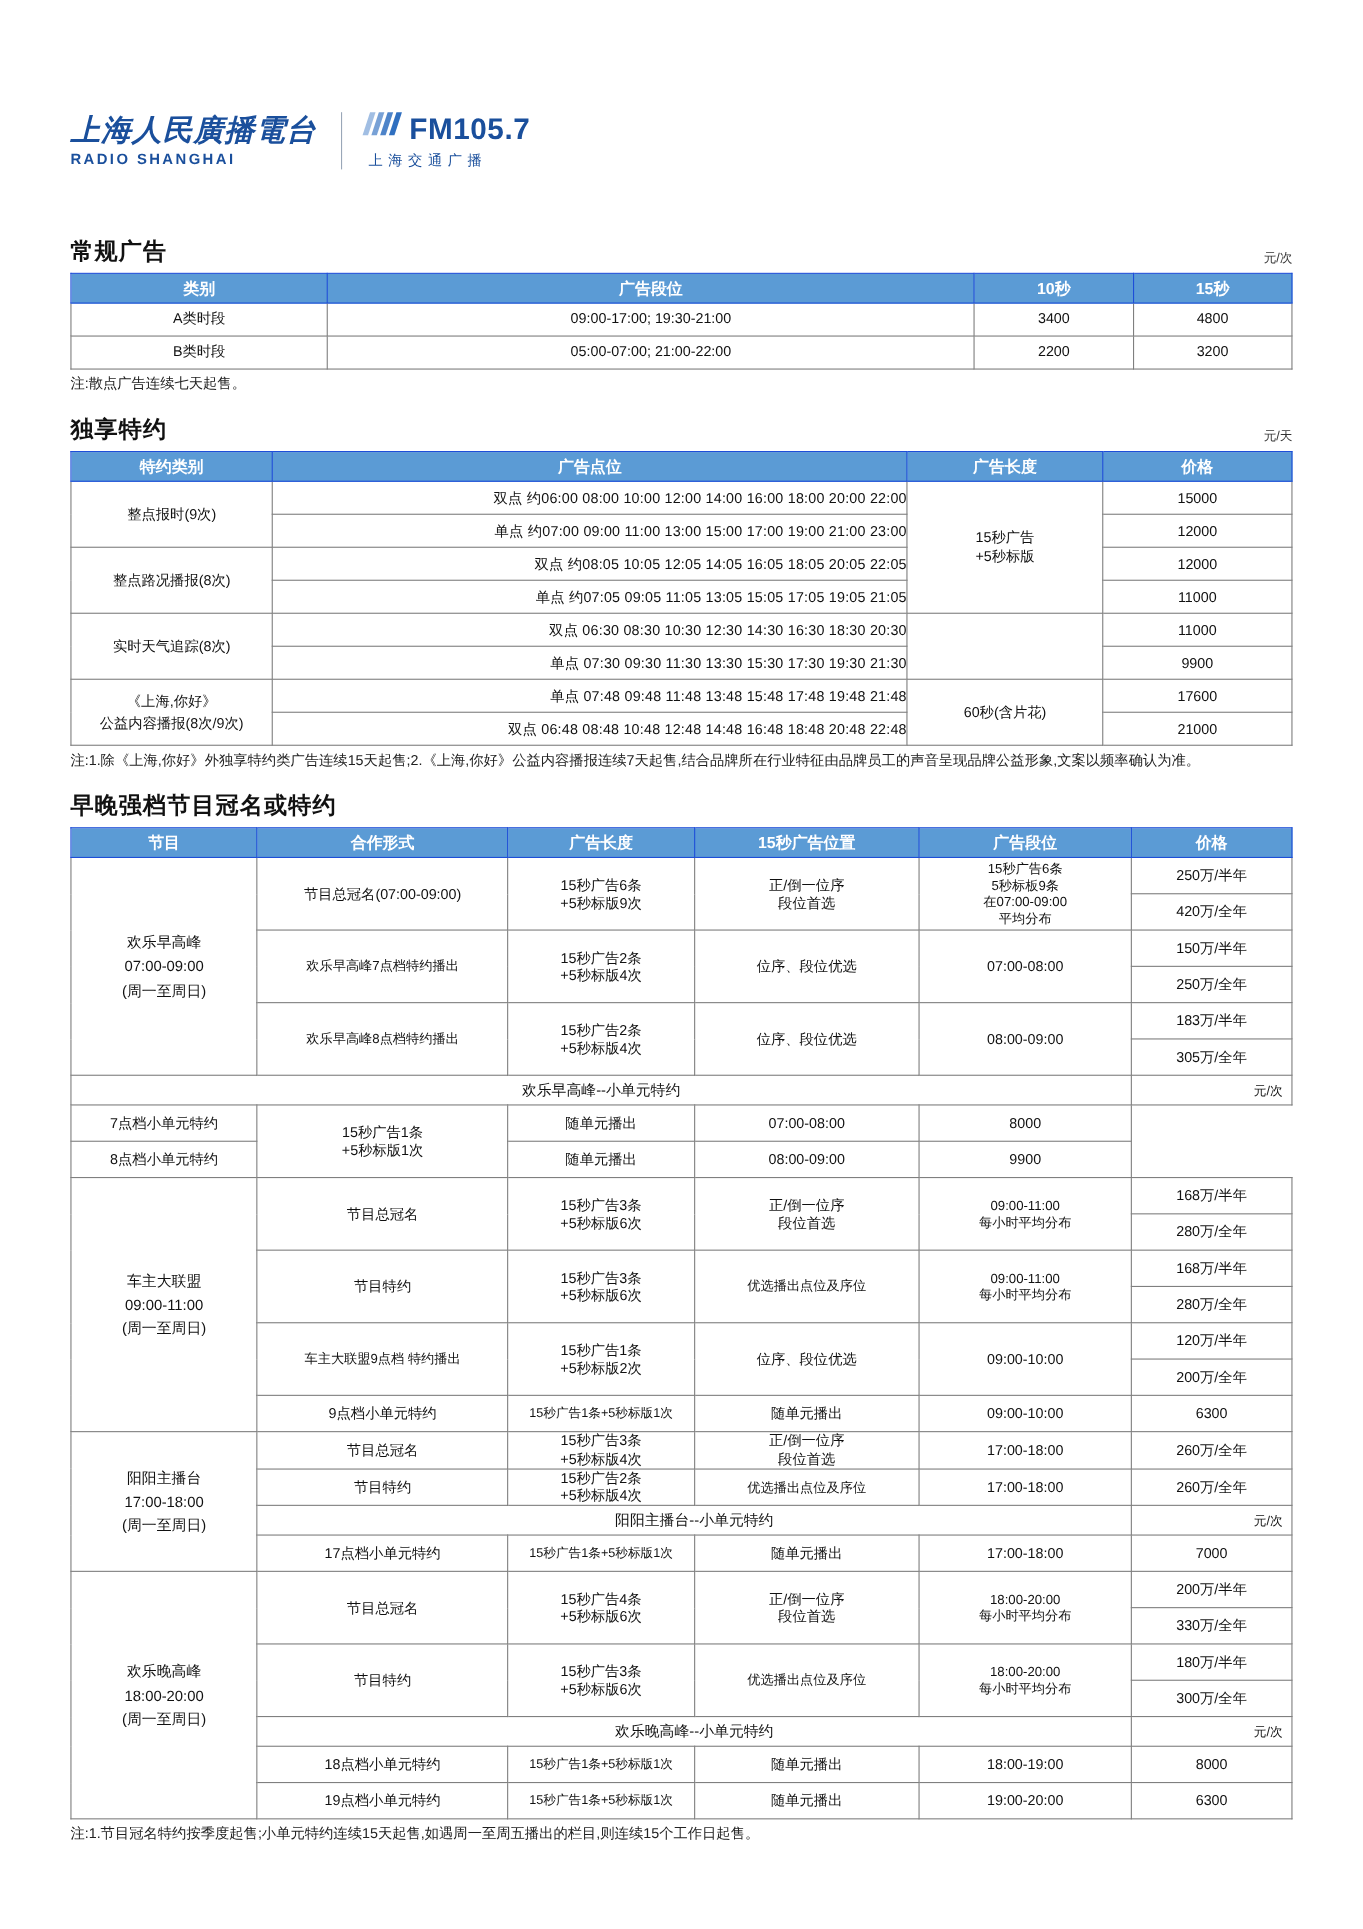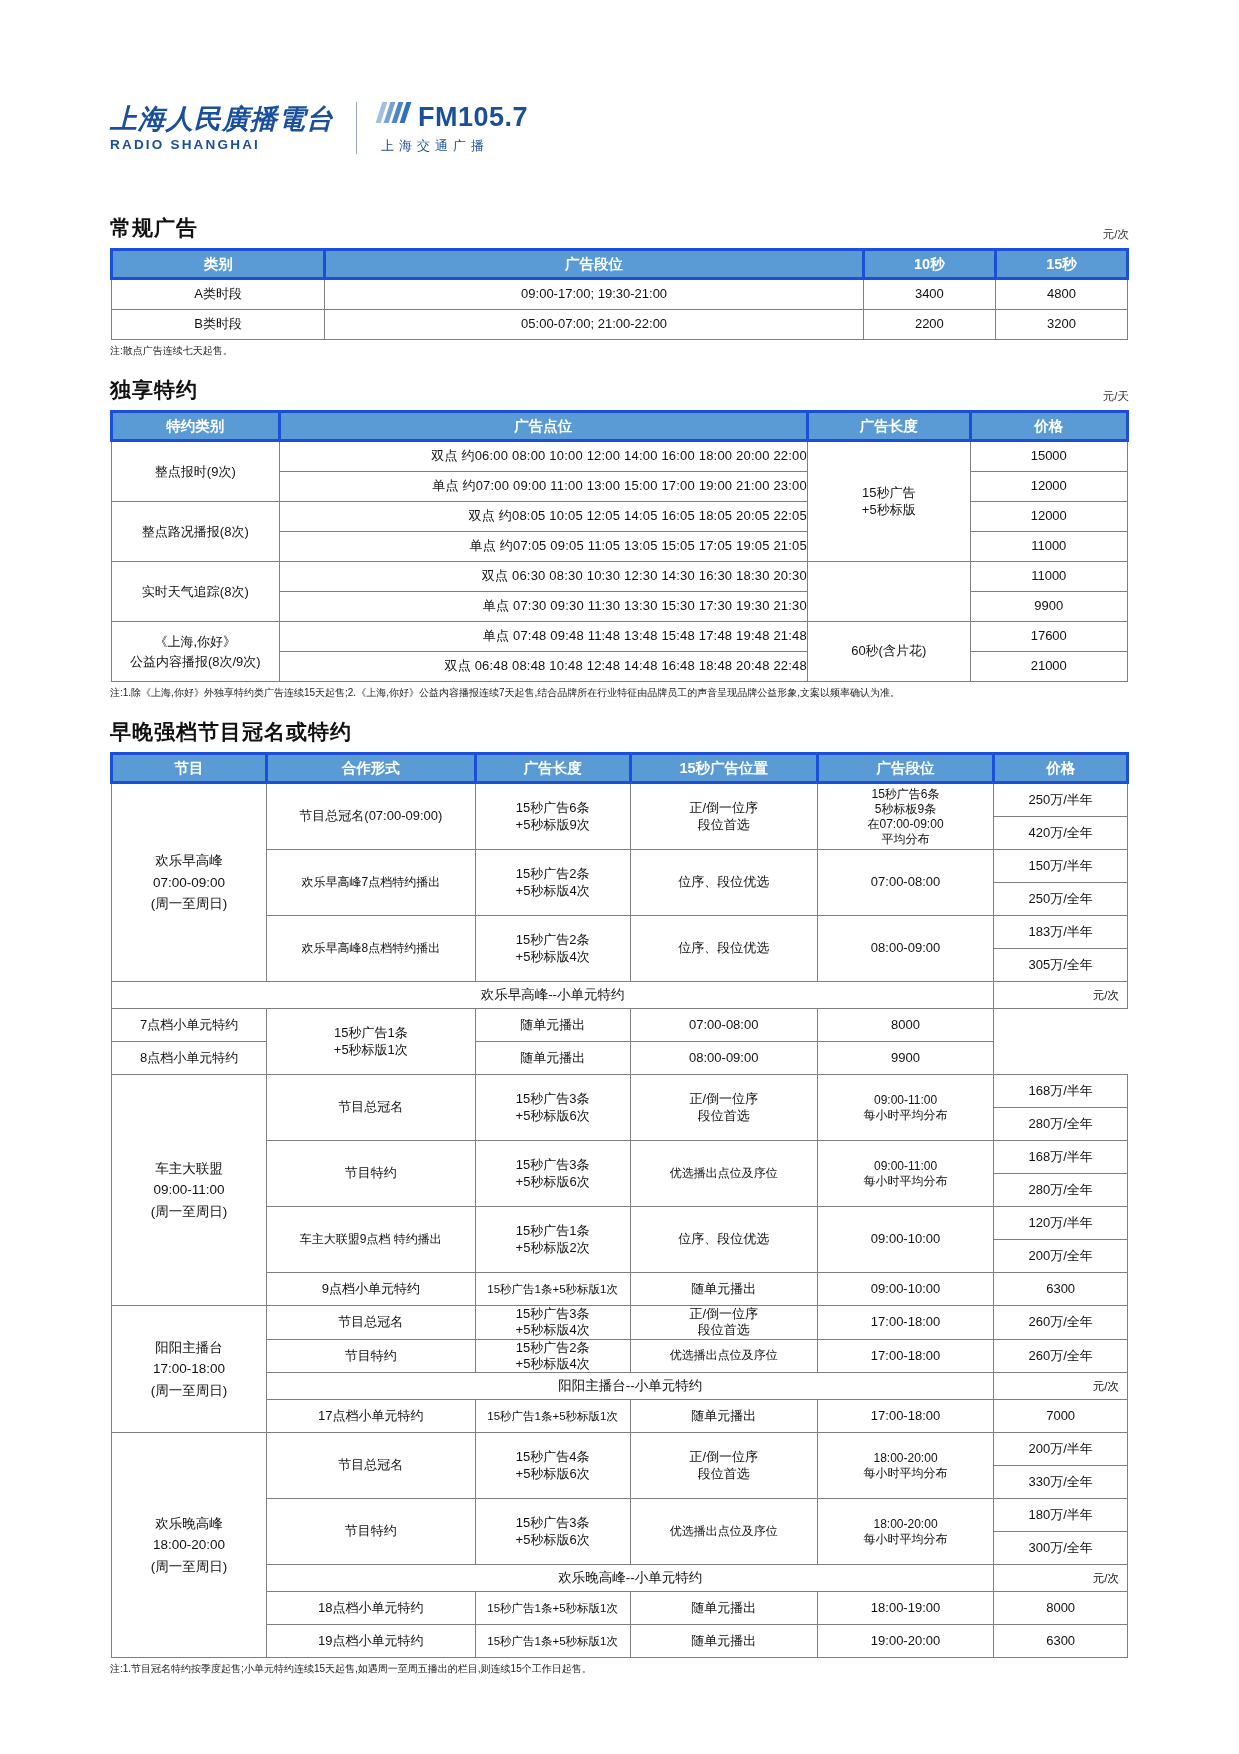--- a/index.html
+++ b/index.html
@@ -3,21 +3,21 @@
 <meta charset="utf-8">
 <style>
   html,body{margin:0;padding:0;}
   body{
     width:1239px;height:1754px;
     background:#ffffff;
     font-family:"Liberation Sans","DejaVu Sans",sans-serif;
     color:#111;
     -webkit-font-smoothing:antialiased;
   }
-  .page{position:relative;width:1239px;height:1554px;box-sizing:border-box;padding:0 110px;}
+  .page{position:relative;width:1239px;height:1554px;box-sizing:border-box;padding:0 64px;}
 
   
   .logo-row{display:flex;align-items:center;padding-top:88px;height:80px;}
   .logo-left{display:flex;flex-direction:column;justify-content:center;}
   .logo-cn{
     font-family:"DejaVu Serif","Liberation Serif",serif;
     font-weight:bold;font-size:27px;letter-spacing:1px;color:#1a4f9c;
     line-height:1.1;
     font-style:italic;
   }
@@ -43,26 +43,26 @@
     font-size:21px;font-weight:bold;color:#111;margin:0 0 6px 0;letter-spacing:1px;
   }
   .sec-head{display:flex;align-items:flex-end;justify-content:space-between;}
   .unit{font-size:11.5px;color:#333;padding-bottom:6px;}
 
   
   table{border-collapse:collapse;width:100%;table-layout:fixed;}
   td,th{border:1px solid #7f7f7f;padding:0;text-align:center;vertical-align:middle;}
   .thead td{
     background:#5b9bd5;color:#ffffff;font-weight:bold;font-size:14.5px;height:26px;
-    border:3px solid #1d4ed8;
+    border:1px solid #1d4ed8;
   }
   .cell{font-size:13px;height:29px;color:#111;line-height:1.25;}
   .cell.small{font-size:12px;}
   .cell.tiny{font-size:11.5px;}
-  .note{font-size:10px;color:#222;margin:4px 0 0 0;line-height:1.4;}
+  .note{font-size:13px;color:#222;margin:4px 0 0 0;line-height:1.4;}
 
   .t-gap{height:18px;}
 
   
   .t1 col.c1{width:21%}
   .t1 col.c2{width:53%}
   .t1 col.c3{width:13%}
   .t1 col.c4{width:13%}
 
   

